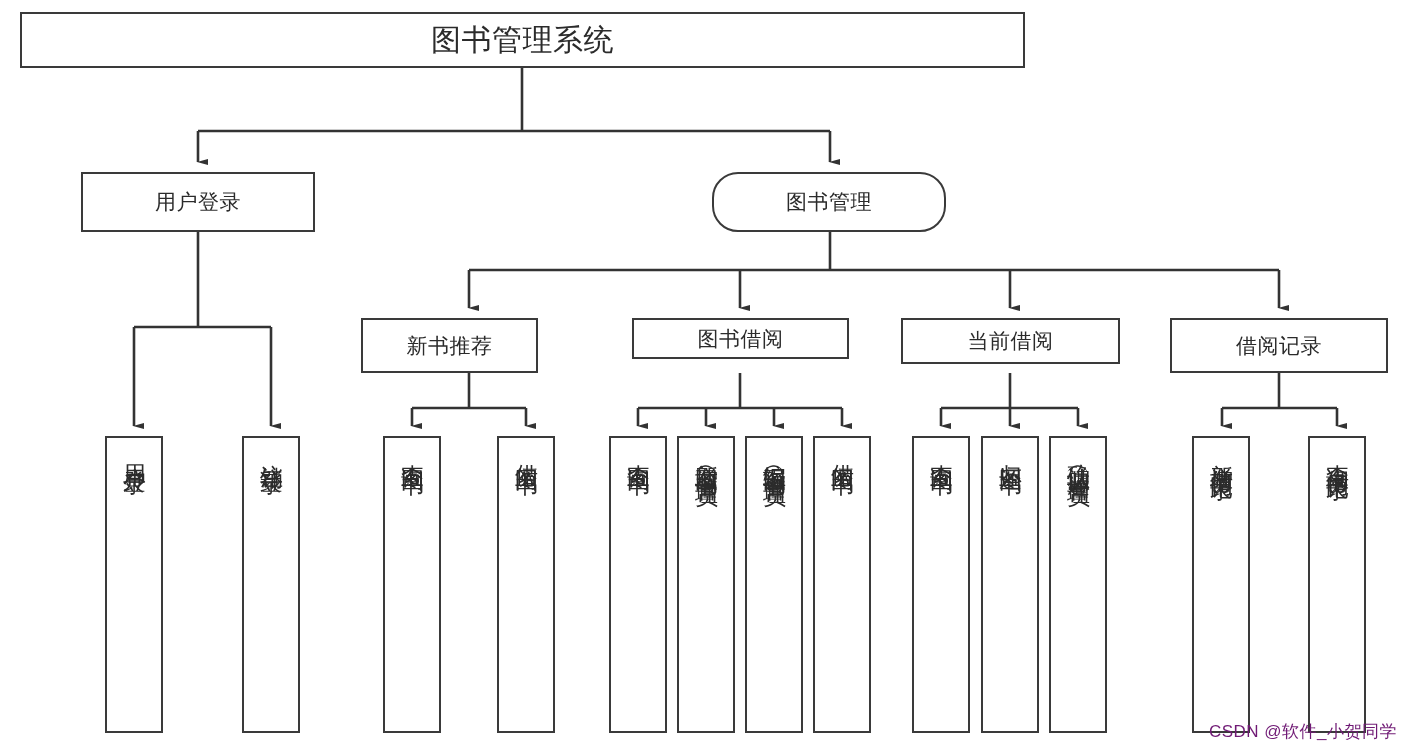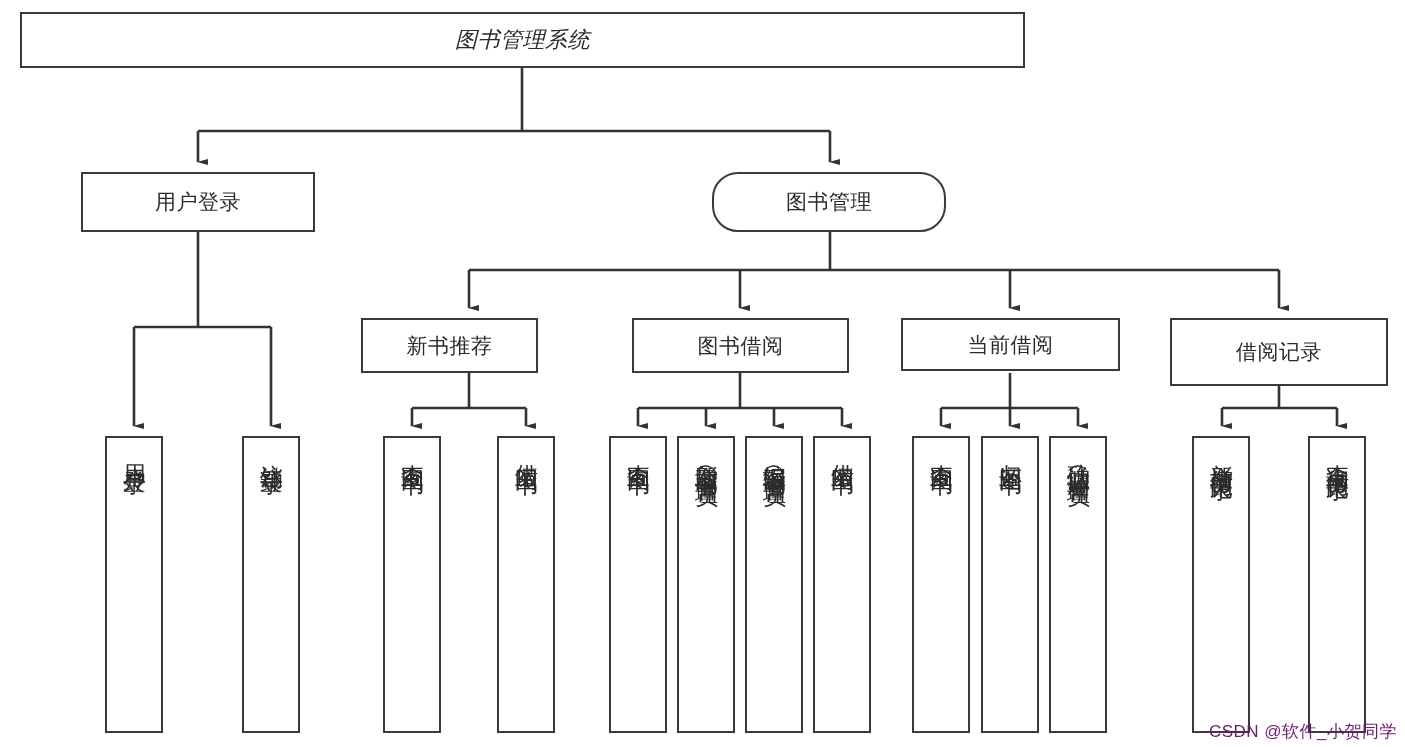--- a/index.html
+++ b/index.html
@@ -39,21 +39,21 @@
     text-align:center;
     letter-spacing:0.5px;
     color:#2b2b2b;
   }
   
   .node.h .label{
     writing-mode:horizontal-tb;
     font-size:21px;
     line-height:1.2;
   }
-  .node.root .label{ font-size:22px;font-style:italic; }
+  .node.root .label{ font-size:30px; }
   
   .node.v{
     align-items:flex-start;
     justify-content:center;
     padding-top:8px;
   }
   .node.v .label{
     writing-mode:vertical-rl;
     text-orientation:upright;
     font-size:23px;
@@ -142,27 +142,27 @@
   <div class="node h" style="left:81px; top:172px; width:234px; height:60px;">
     <span class="label">用户登录</span>
   </div>
   <div class="node h" style="left:712px; top:172px; width:234px; height:60px;border-radius:26px;">
     <span class="label">图书管理</span>
   </div>
 
   <div class="node h" style="left:361px; top:318px; width:177px; height:55px;">
     <span class="label">新书推荐</span>
   </div>
-  <div class="node h" style="left:632px; top:318px; width:217px; height:55px;">
+  <div class="node h" style="left:632px; top:318px; width:217px; height:41px;">
     <span class="label">图书借阅</span>
   </div>
-  <div class="node h" style="left:901px; top:318px; width:219px; height:53px;">
+  <div class="node h" style="left:901px; top:318px; width:219px; height:46px;">
     <span class="label">当前借阅</span>
   </div>
-  <div class="node h" style="left:1170px; top:318px; width:218px; height:68px;">
+  <div class="node h" style="left:1170px; top:318px; width:218px; height:55px;">
     <span class="label">借阅记录</span>
   </div>
 
   <div class="node v" style="left:105px; top:436px; width:58px; height:297px;">
     <span class="label">用户登录</span>
   </div>
   <div class="node v" style="left:242px; top:436px; width:58px; height:297px;">
     <span class="label">注销登录</span>
   </div>
 

